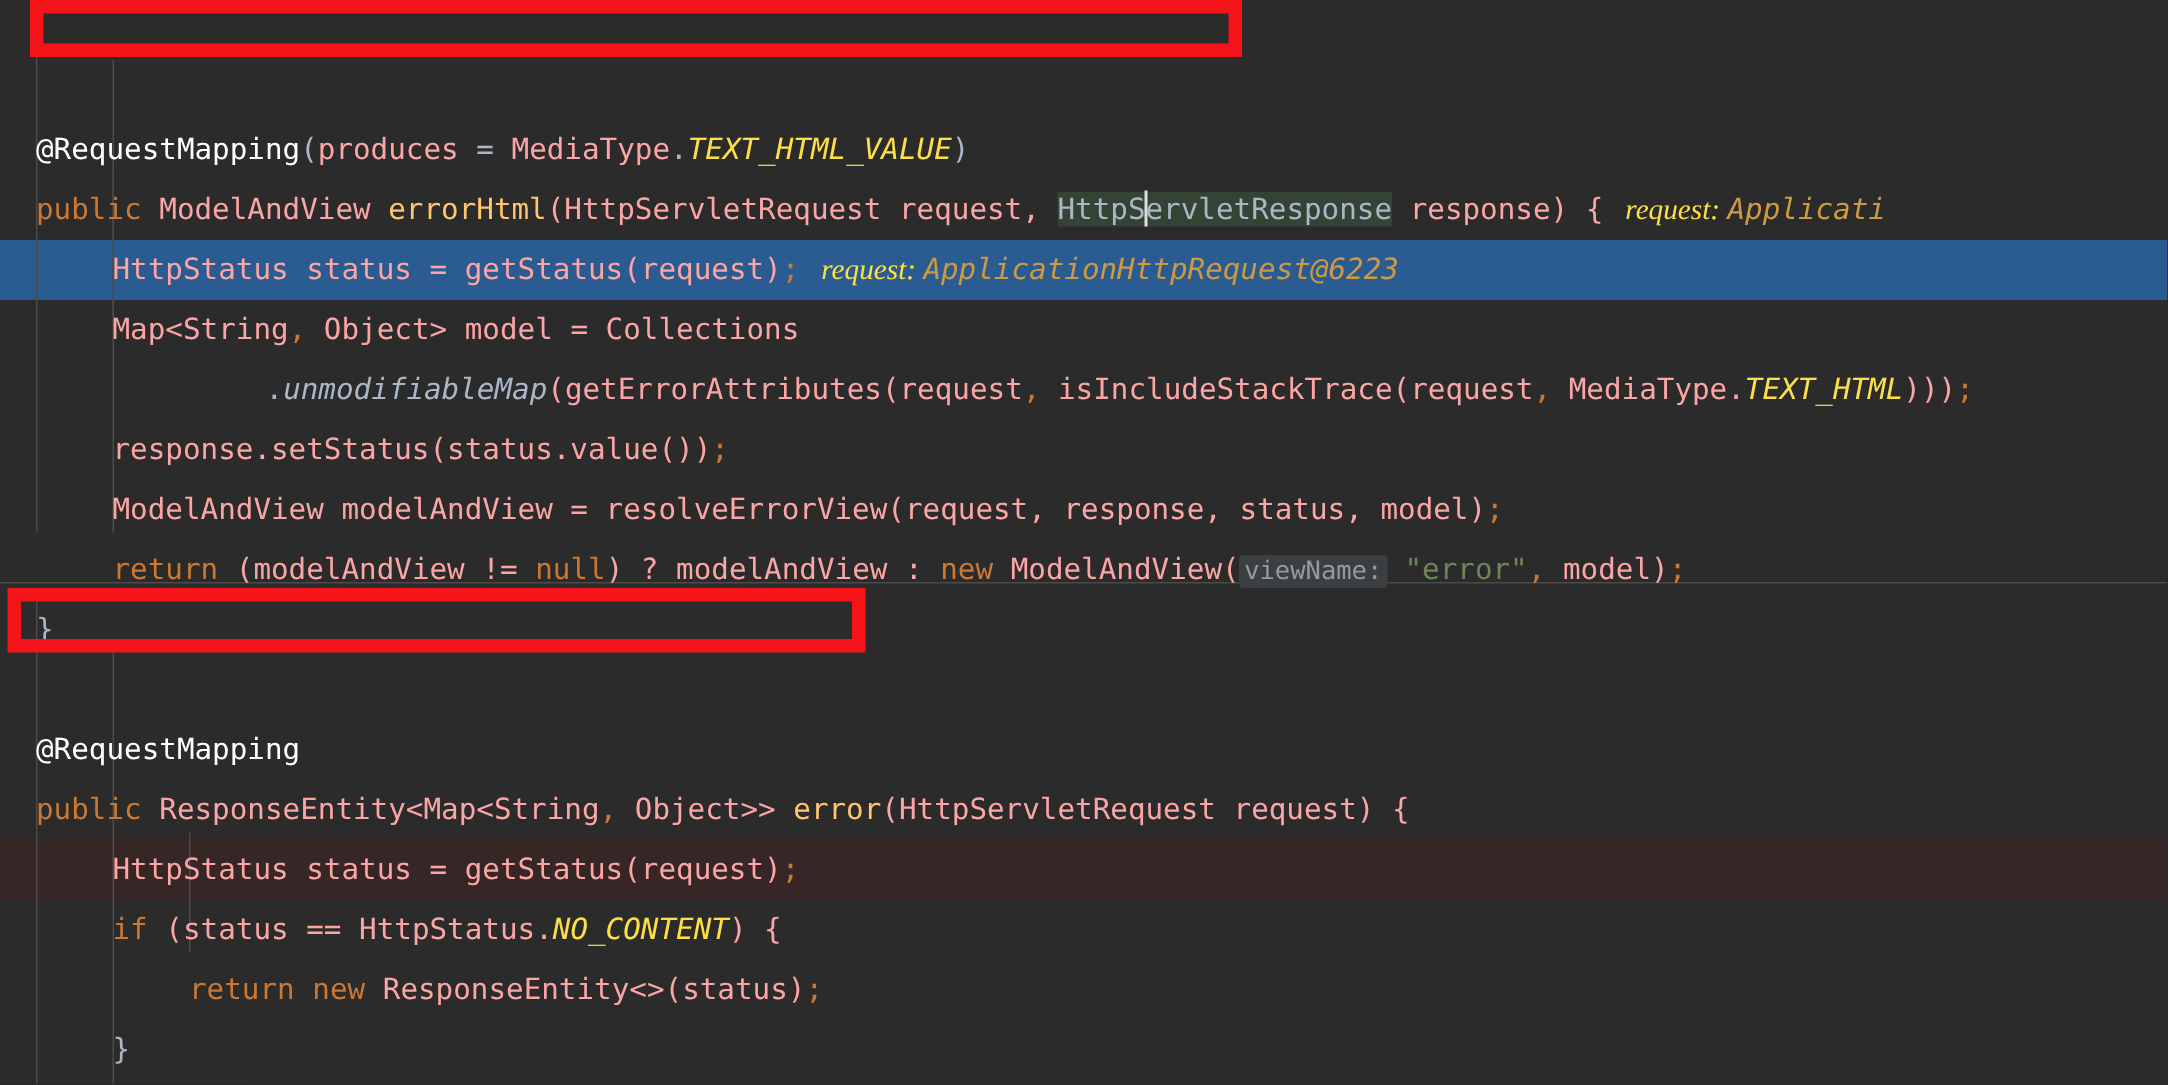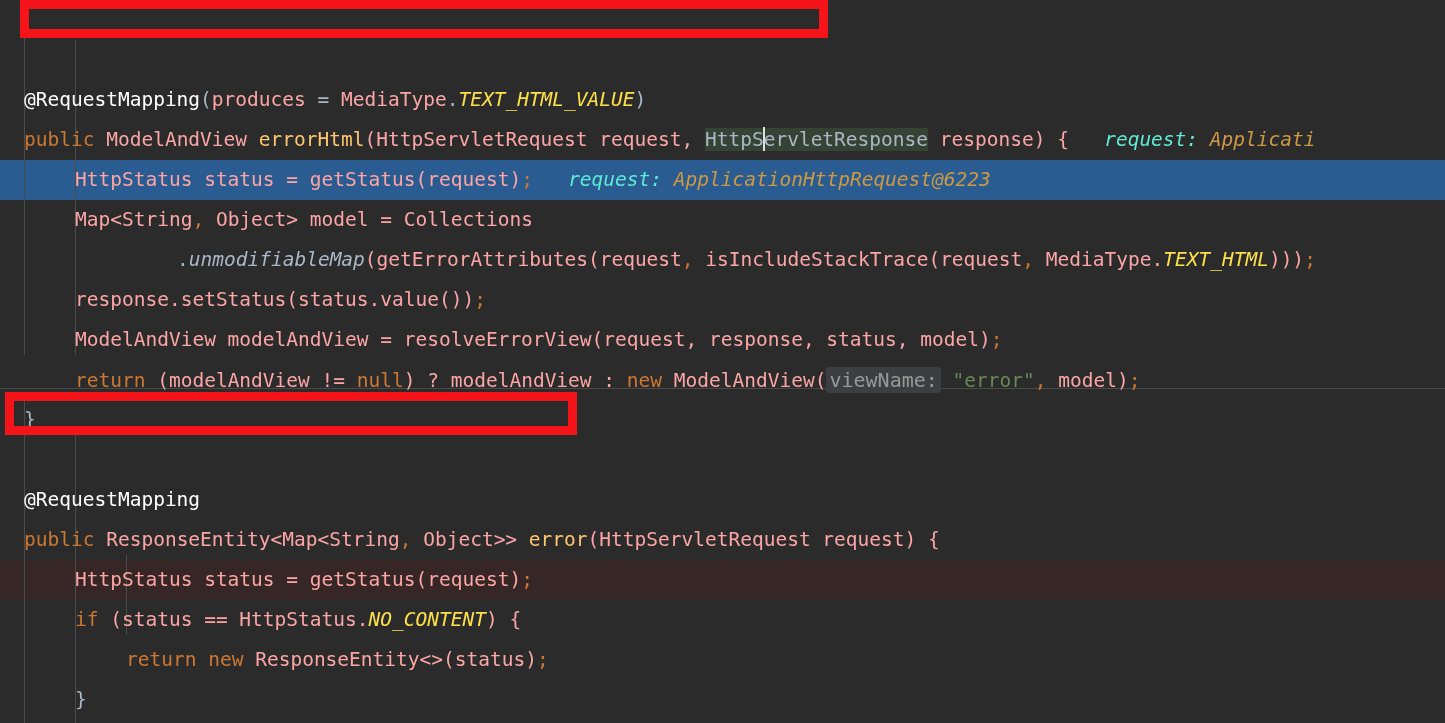--- a/index.html
+++ b/index.html
@@ -43,29 +43,29 @@
   .kw{color:#CC7832;}
   .ident{color:#fca5a5;}
   .anno{color:#ffffff;}
   .str{color:#6A8759;}
   .stat{color:#fde047;font-style:italic;}
   .meth{color:#FFC66D;}
   .punct{color:#A9B7C6;}
   .semi{color:#CC7832;}
   .comma{color:#CC7832;}
   .italmeth{color:#A9B7C6;font-style:italic;margin-top:30px;}
-  .hintlbl{color:#5eead4;font-style:italic;}
+  .hintlbl{color:#fde047;font-style:italic;font-family:Liberation Serif, serif;}
   .hintval{color:#CC9944;font-style:italic;}
   .paramhint{
     color:#999999;
     background:#3C3F41;
     border-radius:3px;
     padding:1px 3px;
     font-style:normal;
-    font-size:20px;
+    font-size:17px;
   }
   .occ{background:#344334;}
   
   .caret{
     display:inline-block;width:0;border-left:2px solid #E0E0E0;
     height:24px;vertical-align:-5px;margin:0 -1px;
   }
   
   .redbox{
     position:absolute;

